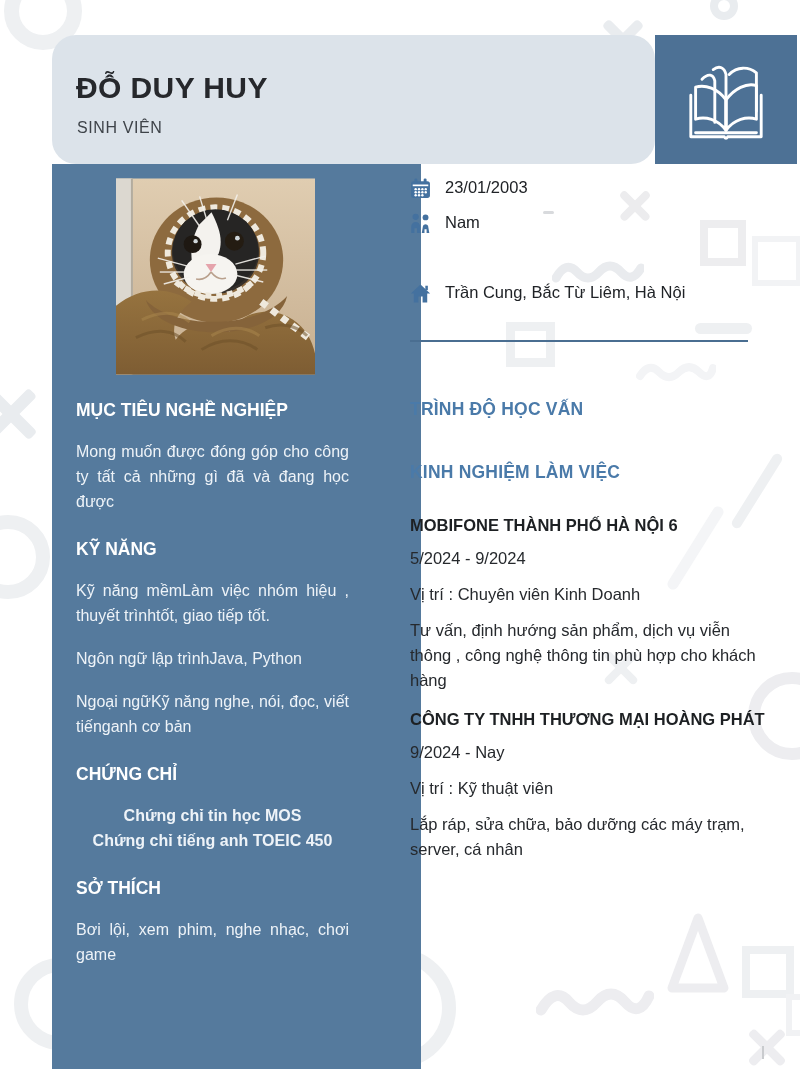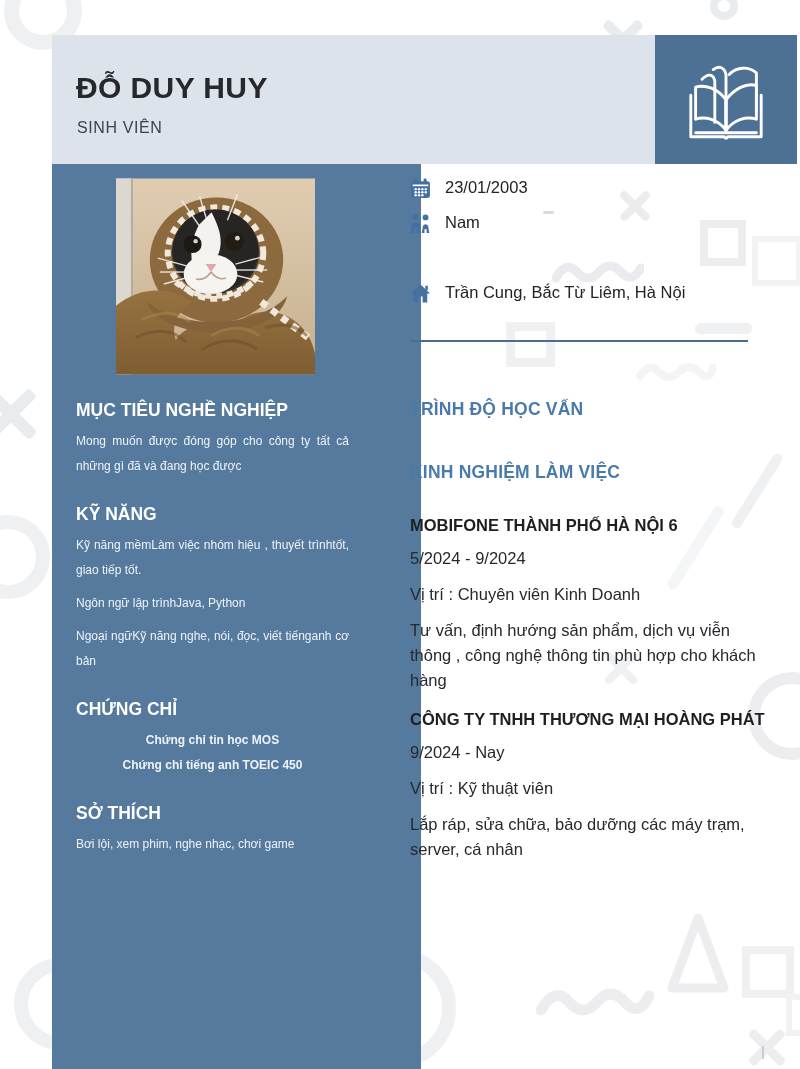--- a/index.html
+++ b/index.html
@@ -12,31 +12,31 @@
   .shx::before,.shx::after{content:"";position:absolute;left:0;top:42%;width:100%;height:20%;
         background:currentColor;border-radius:4px;}
   .shx::before{transform:rotate(45deg);}
   .shx::after{transform:rotate(-45deg);}
   .shc{position:absolute;border-radius:50%;border-style:solid;box-sizing:border-box;}
   .shs{position:absolute;border-style:solid;box-sizing:border-box;}
   .shbar{position:absolute;border-radius:6px;}
   .shline{position:absolute;border-radius:6px;}
 
   
-  .hdr{position:absolute;left:52px;top:35px;width:603px;height:129px;background:#dce3ea;}
+  .hdr{position:absolute;left:52px;top:35px;width:603px;height:129px;background:#dce3ea;border-radius:24px;}
   .hdr .name{position:absolute;left:24px;top:36px;font-size:30px;font-weight:700;color:#26282c;letter-spacing:.4px;}
   .hdr .sub{position:absolute;left:25px;top:84px;font-size:16px;color:#3e4349;letter-spacing:.6px;}
   .logo{position:absolute;left:655px;top:35px;width:142px;height:129px;background:#4d7195;
         display:flex;align-items:center;justify-content:center;}
 
   .sidebar{position:absolute;left:52px;top:164px;width:369px;height:905px;background:#557a9d;color:#eef3f8;}
   .photo{position:absolute;left:64px;top:14px;width:199px;height:197px;overflow:hidden;}
   .sbc{position:absolute;left:24px;top:211px;width:273px;}
   .sb-h{font-size:17.5px;font-weight:700;color:#ffffff;margin:25px 0 0;white-space:nowrap;}
-  .sb-p{font-size:12px;line-height:25px;margin:8px 0 0;text-align:justify;}
+  .sb-p{font-size:16px;line-height:25px;margin:18px 0 0;text-align:justify;}
   .pre{white-space:pre-line;text-align:center;font-weight:bold;}
 
   .main{position:absolute;left:373px;top:164px;width:424px;box-sizing:border-box;padding:14px 35px 0 37px;color:#26292d;}
   .irow{display:flex;align-items:flex-start;gap:14px;height:26px;margin-bottom:9px;font-size:16.5px;color:#202327;}
   .irow .ic{width:21px;height:21px;flex:0 0 21px;display:flex;align-items:center;}
   .addr{margin-top:44px;}
   .rule{border:none;border-top:2px solid #4a6e91;margin:31px 0 0;width:338px;}
   .sec-h{font-size:17.5px;font-weight:700;color:#4a7aa9;margin:57px 0 0;letter-spacing:.2px;white-space:nowrap;}
   .org{font-size:16.5px;font-weight:700;color:#1d2023;margin:33px 0 0;white-space:nowrap;}
   .ln{font-size:16.5px;line-height:25px;margin:11px 0 0;max-width:347px;}

